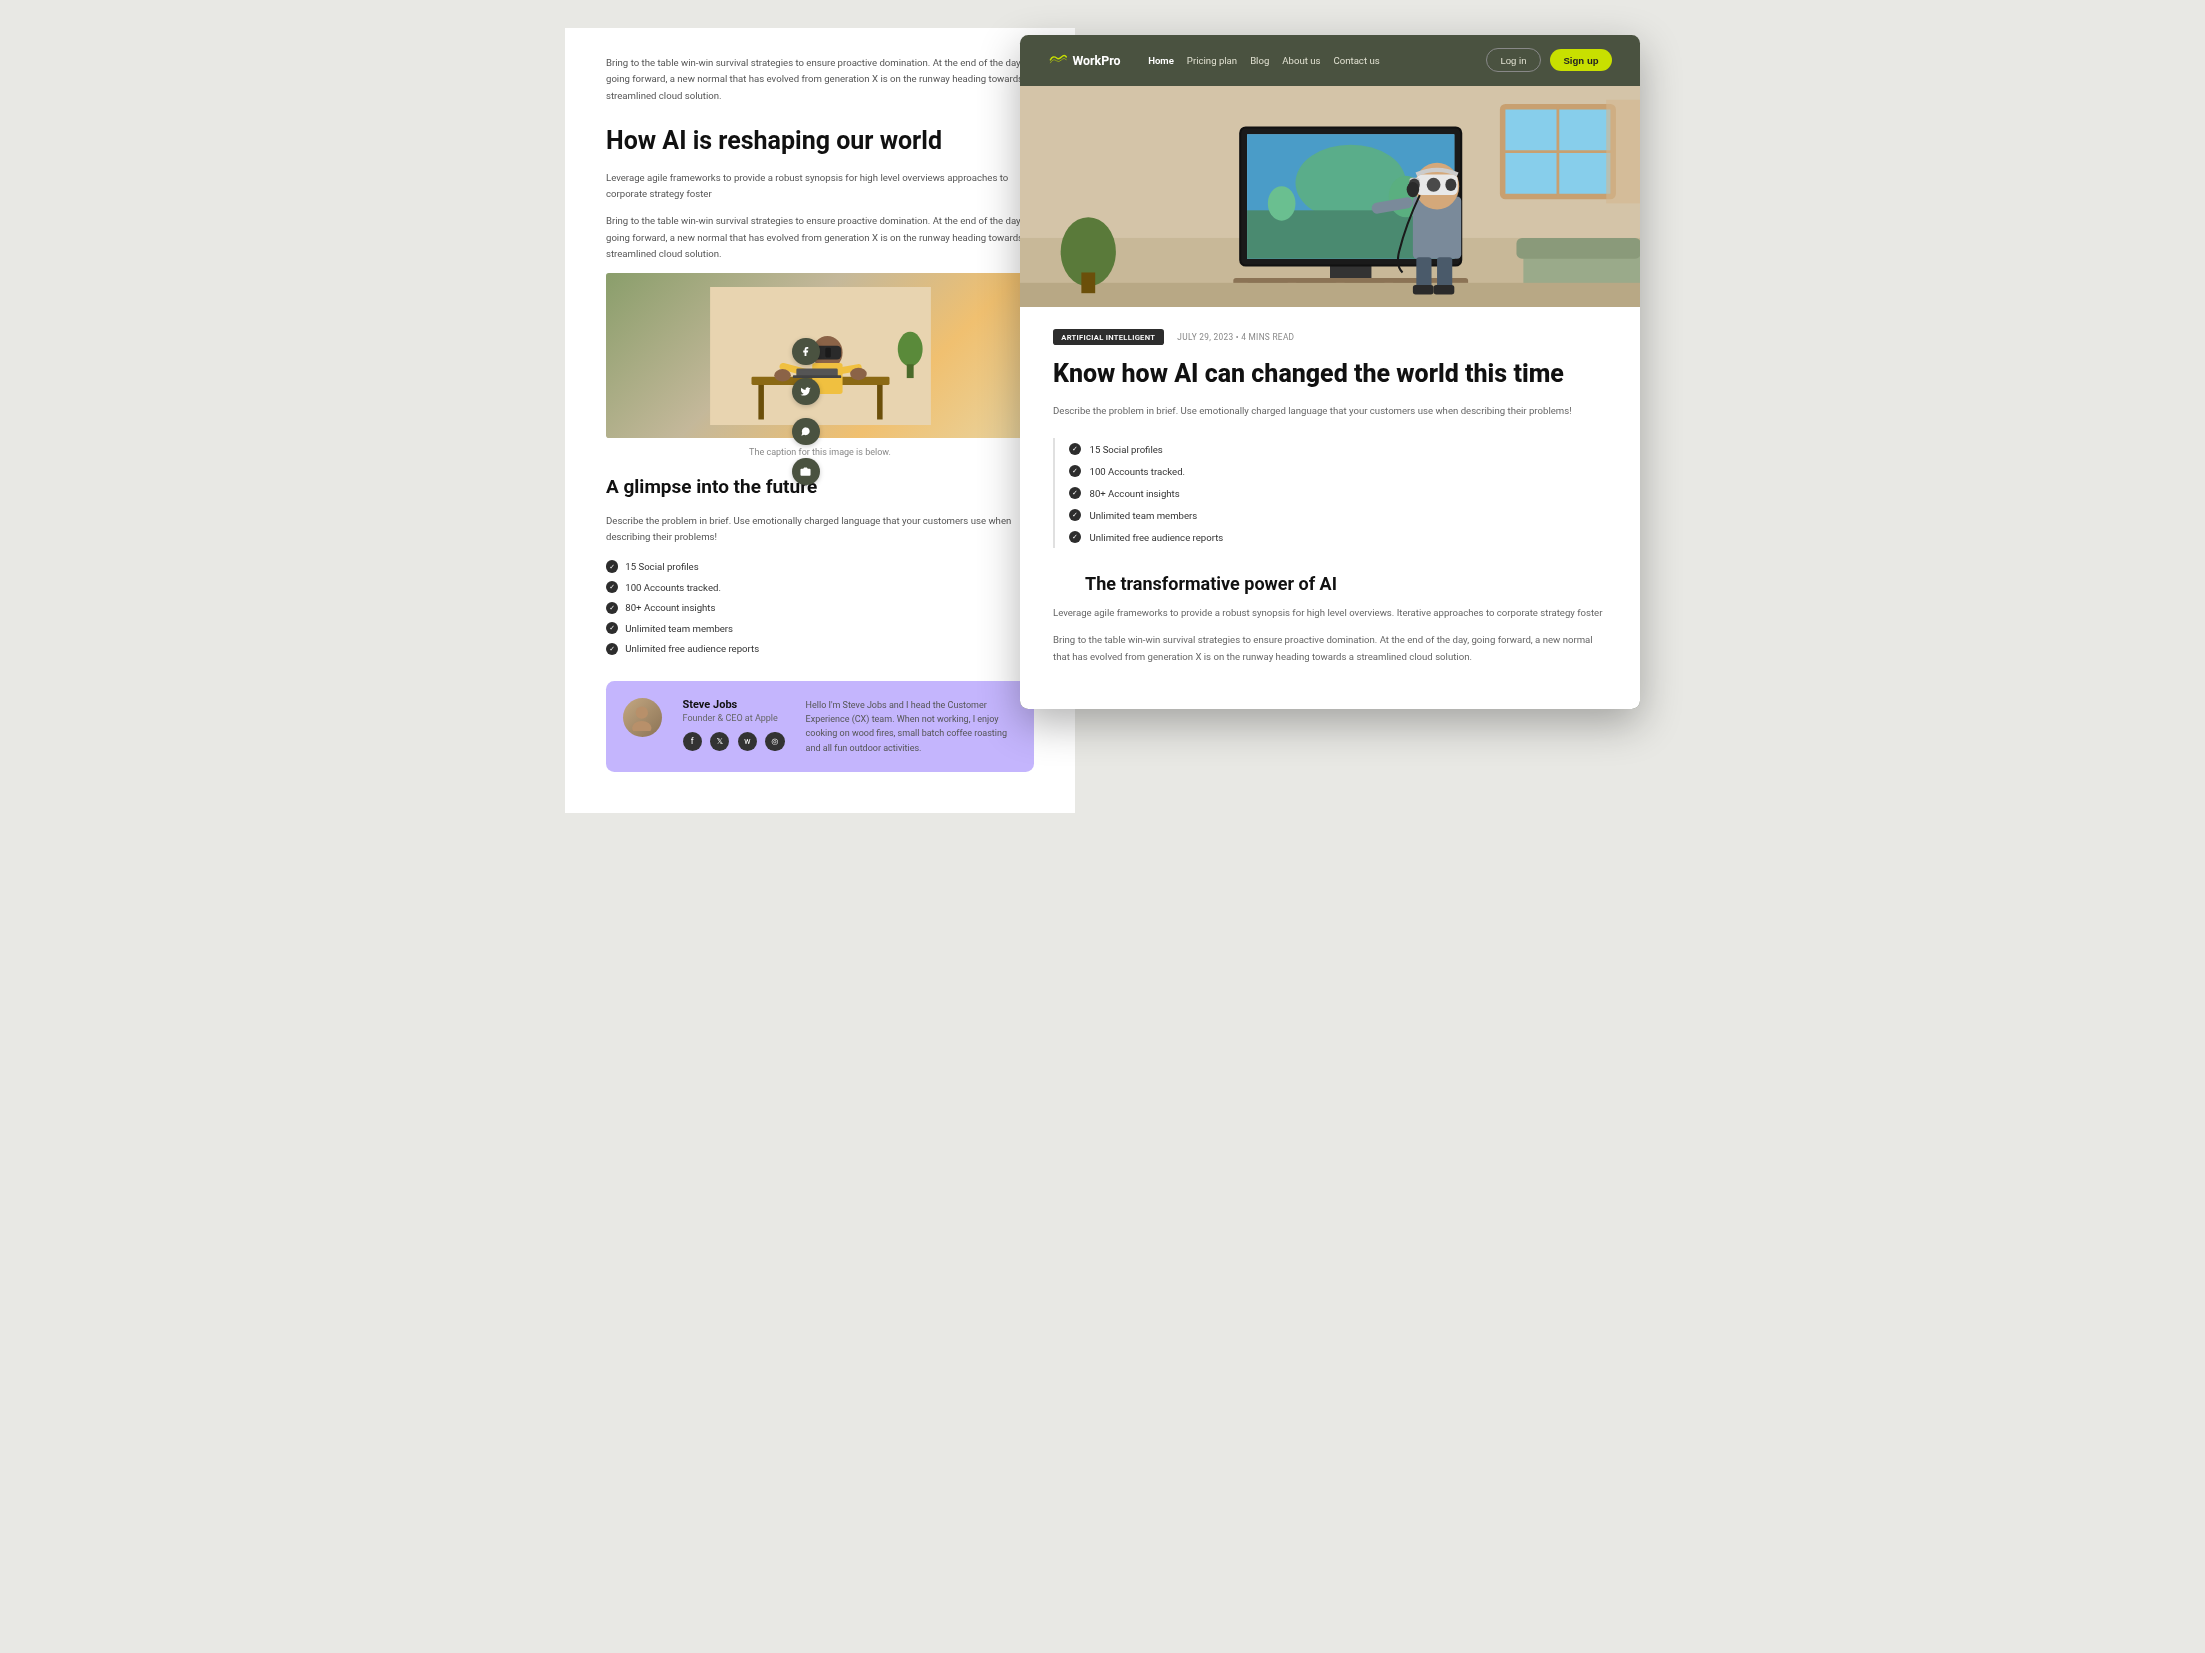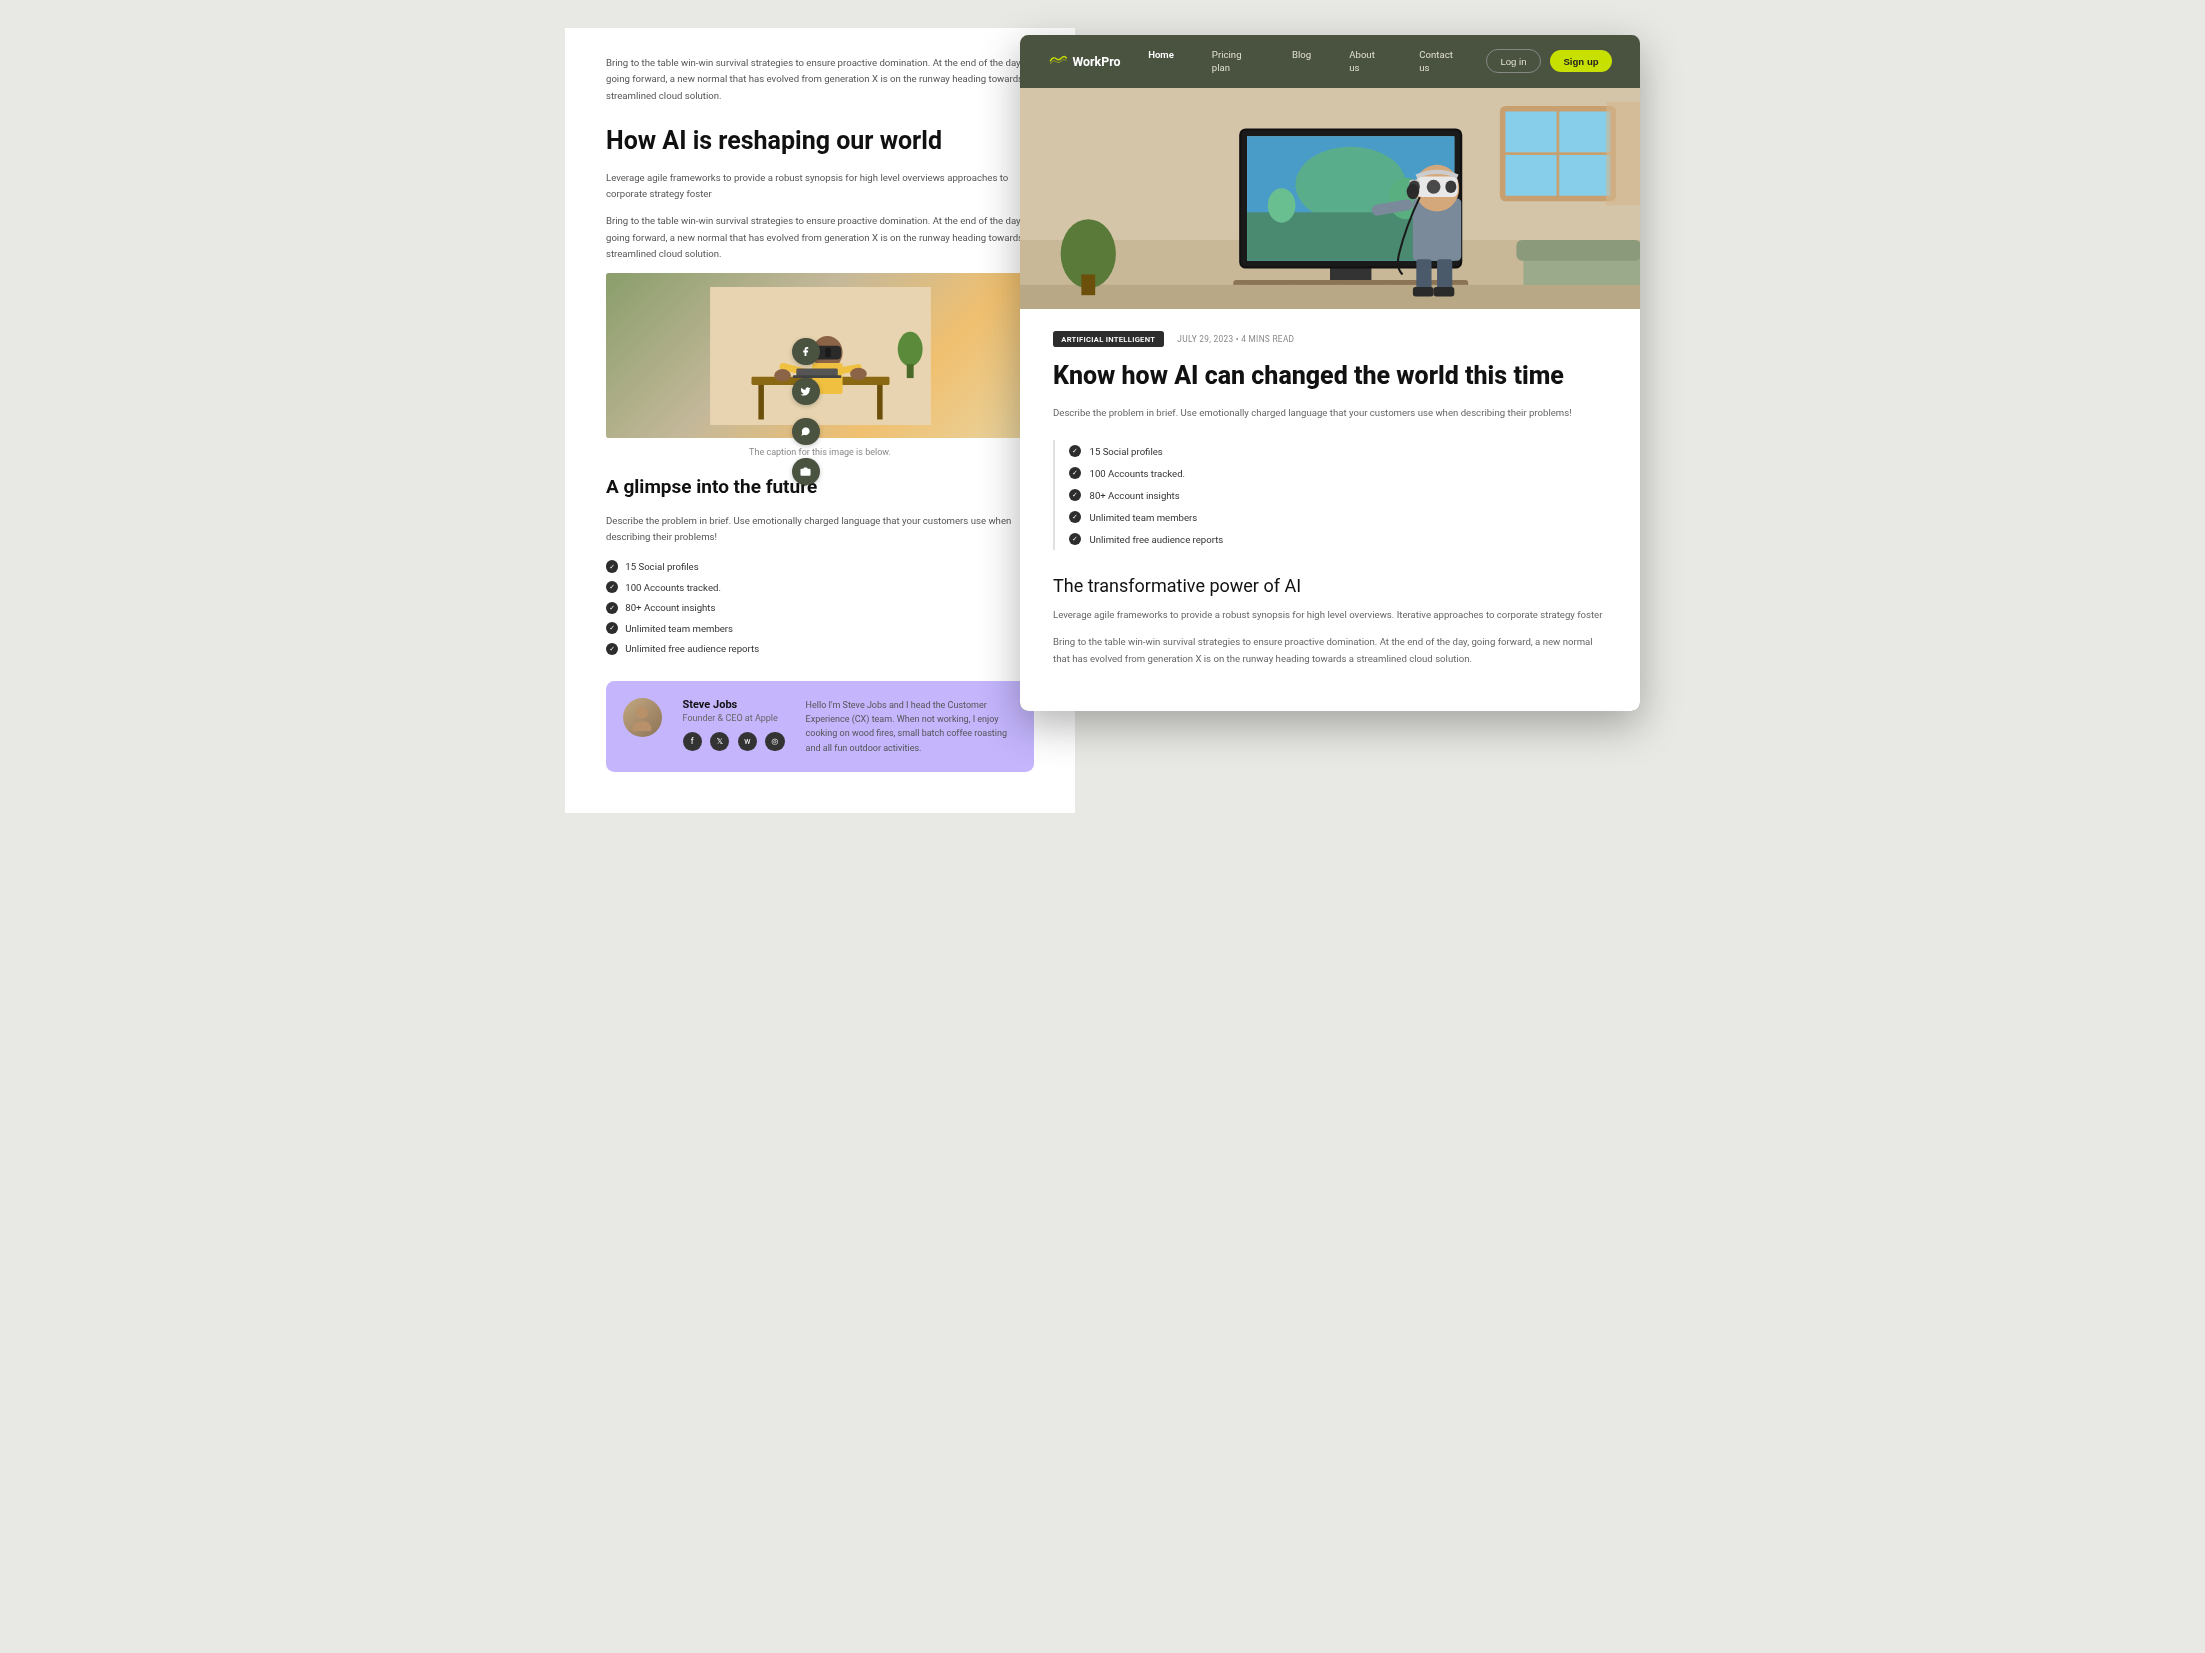--- a/index.html
+++ b/index.html
@@ -206,21 +206,21 @@
       text-decoration: none;
     }
 
     .logo-icon {
       width: 19.3px;
       height: 13.8px;
     }
 
     .nav-links {
       display: flex;
-      gap: 38px;
+      gap: 13px;
       list-style: none;
       flex: 1;
     }
 
     .nav-links li a {
       color: #e0e0d0;
       text-decoration: none;
       font-size: 9.6px;
     }
 
@@ -323,23 +323,24 @@
       font-size: 9.6px;
       color: #333;
       padding: 4.8px 0;
       display: flex;
       align-items: center;
       gap: 8.3px;
     }
 
     .article-section-title {
       font-size: 18px;
-      font-weight: 400;
+      font-weight: 700;
       color: #111;
       margin-bottom: 11px;
+      margin-left: 32px;
     }
 
     .article-body {
       font-size: 9.6px;
       color: #666;
       line-height: 1.7;
       margin-bottom: 11px;
     }
 
     .share-icon {

